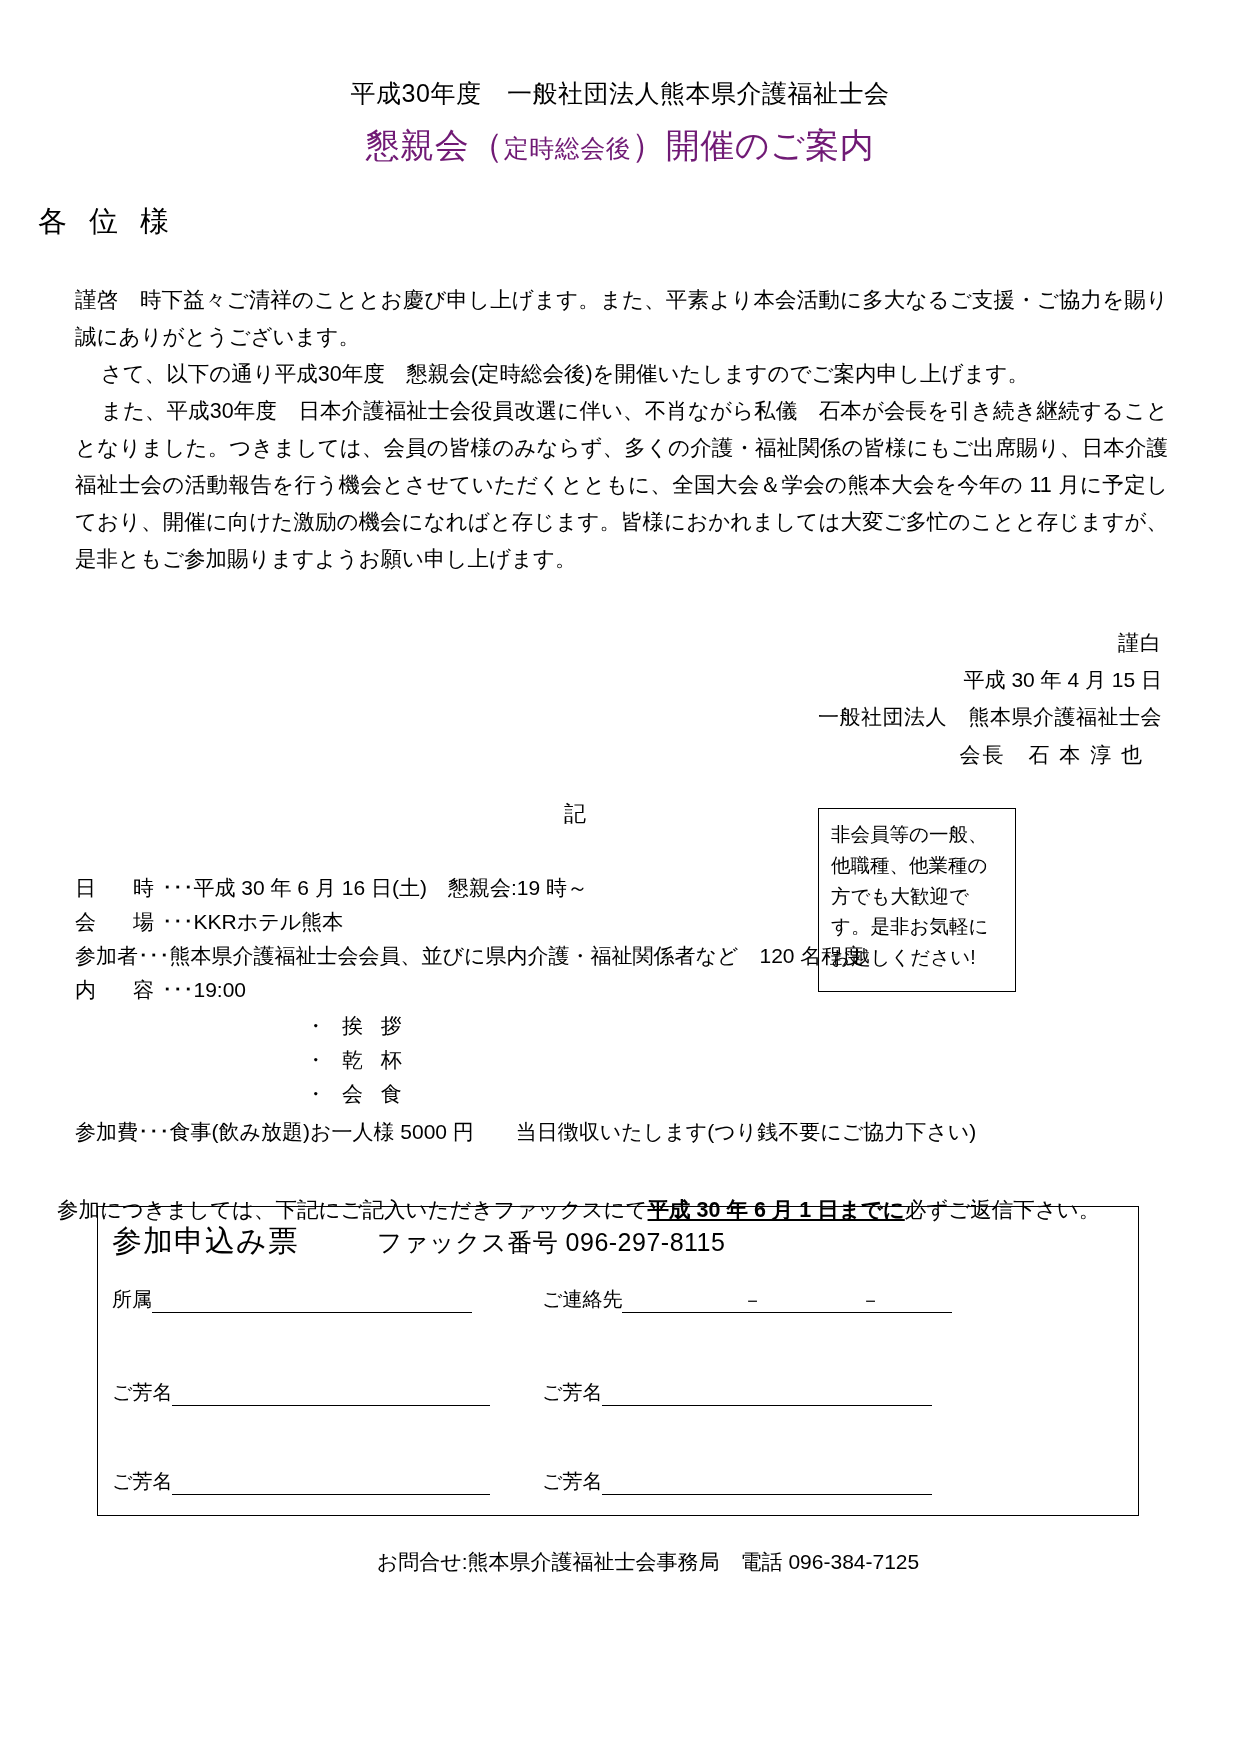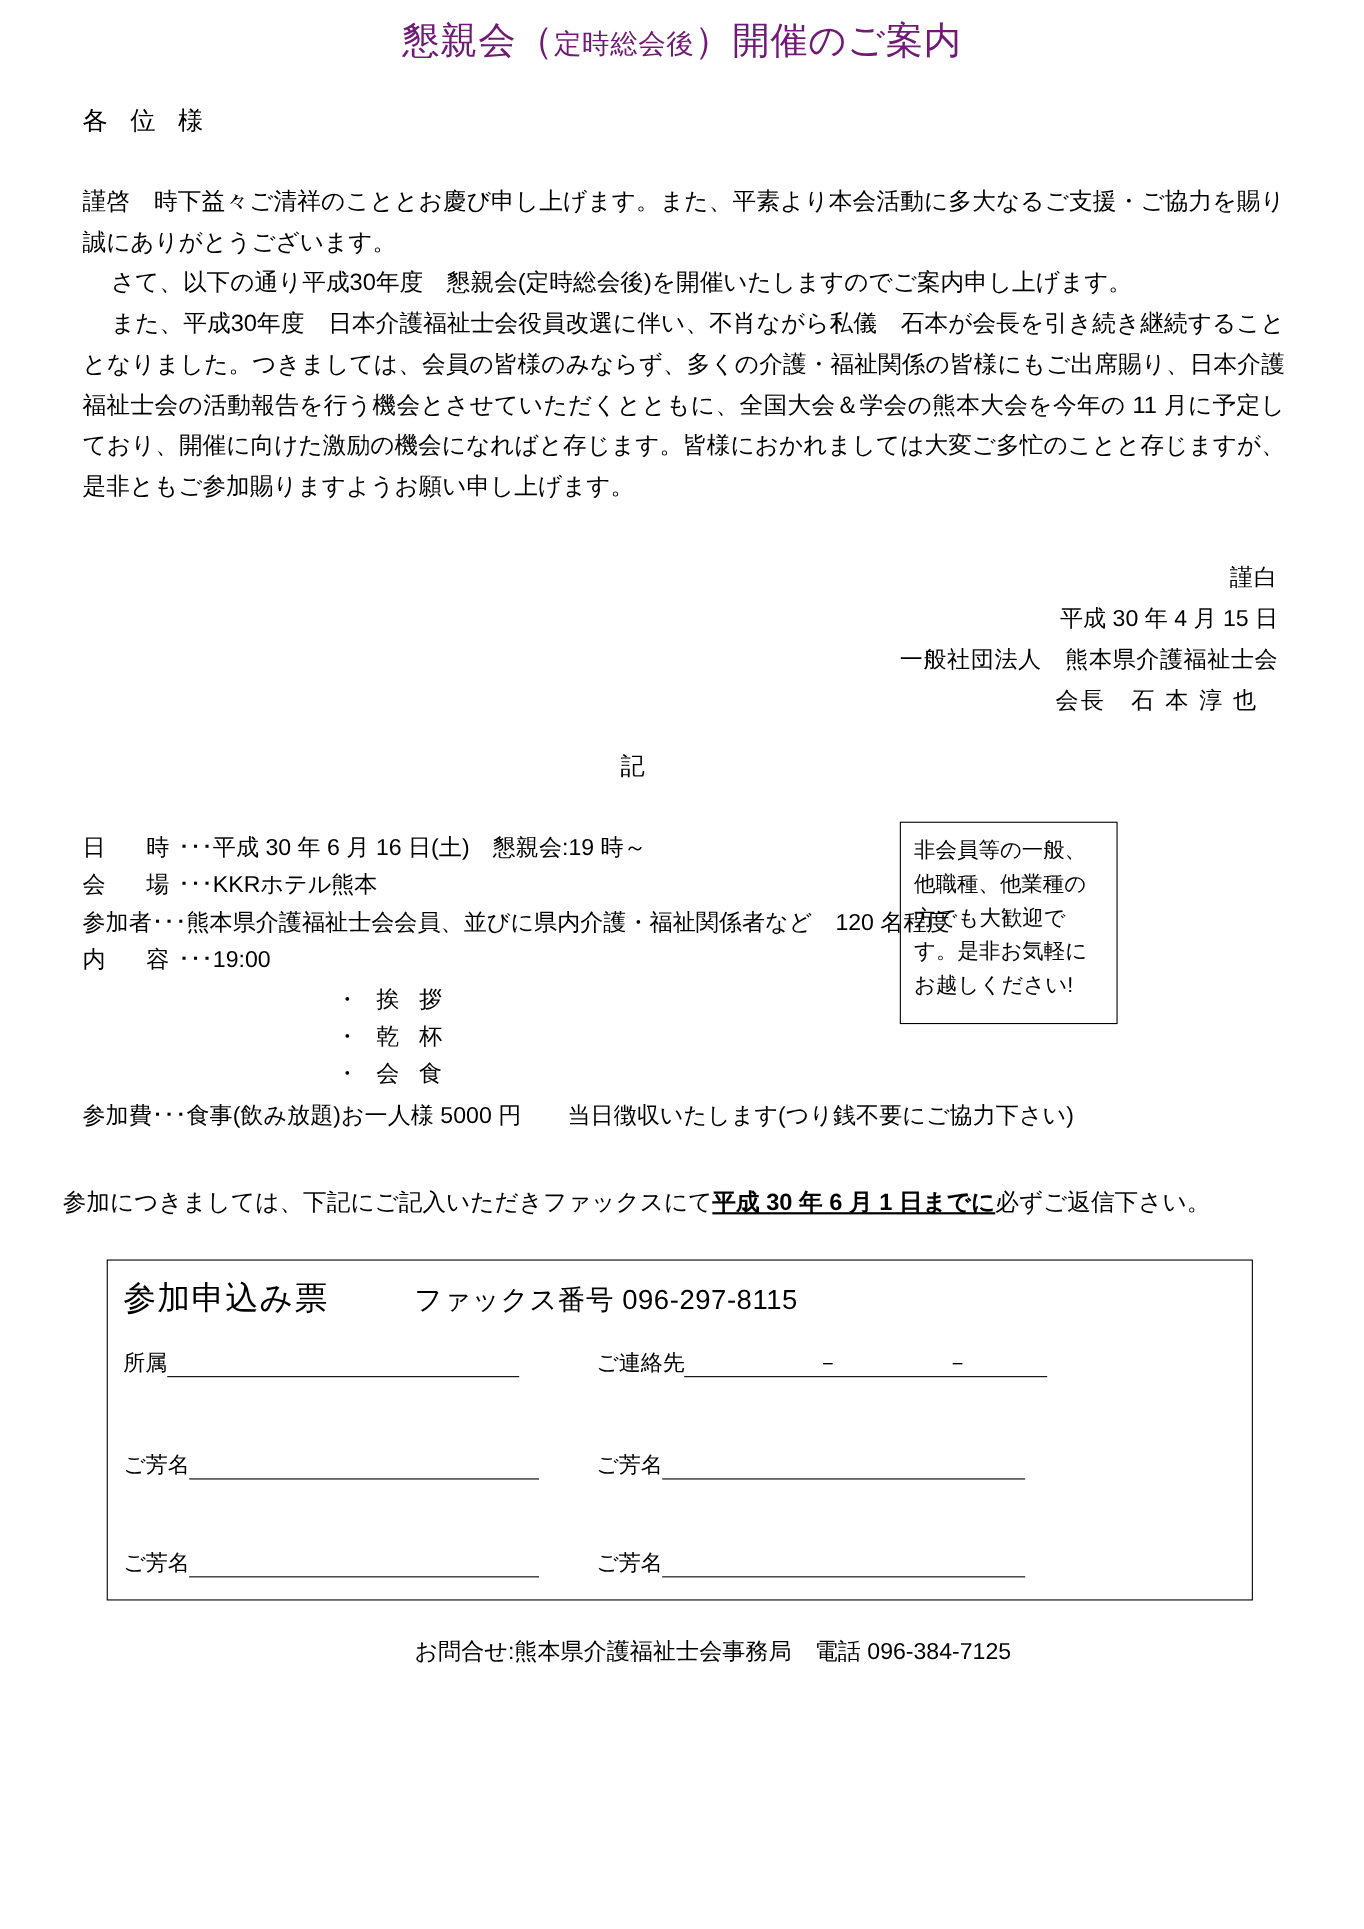--- a/index.html
+++ b/index.html
@@ -42,22 +42,22 @@
     letter-spacing: 0.5px;
     line-height: 1.2;
   }
   .hdr-line2 .small {
     font-size: 25px;
   }
 
   
   .salutation {
     margin-top: 36px;
-    margin-left: 75px;
-    font-size: 23px;
+    margin-left: 38px;
+    font-size: 29px;
     letter-spacing: 7px;
   }
 
   
   .body-block {
     margin-top: 40px;
     margin-left: 75px;
     margin-right: 72px;
     font-size: 21.5px;
     line-height: 1.72;
@@ -203,20 +203,21 @@
     font-size: 21px;
     padding-left: 56px;
   }
 </style>
 </head>
 <body>
 
 <div class="page">
 
   <div class="hdr">
+    <div class="hdr-line1">平成30年度　一般社団法人熊本県介護福祉士会</div>
     <div class="hdr-line2"><span>懇親会（</span><span class="small">定時総会後</span><span>）開催のご案内</span></div>
   </div>
 
   <div class="salutation">各 位 様</div>
 
   <div class="body-block">
     <p>謹啓　時下益々ご清祥のこととお慶び申し上げます。また、平素より本会活動に多大なるご支援・ご協力を賜り誠にありがとうございます。</p>
     <p class="indent">さて、以下の通り平成30年度　懇親会(定時総会後)を開催いたしますのでご案内申し上げます。</p>
     <p class="indent">また、平成30年度　日本介護福祉士会役員改選に伴い、不肖ながら私儀　石本が会長を引き続き継続することとなりました。つきましては、会員の皆様のみならず、多くの介護・福祉関係の皆様にもご出席賜り、日本介護福祉士会の活動報告を行う機会とさせていただくとともに、全国大会＆学会の熊本大会を今年の 11 月に予定しており、開催に向けた激励の機会になればと存じます。皆様におかれましては大変ご多忙のことと存じますが、是非ともご参加賜りますようお願い申し上げます。</p>
   </div>

